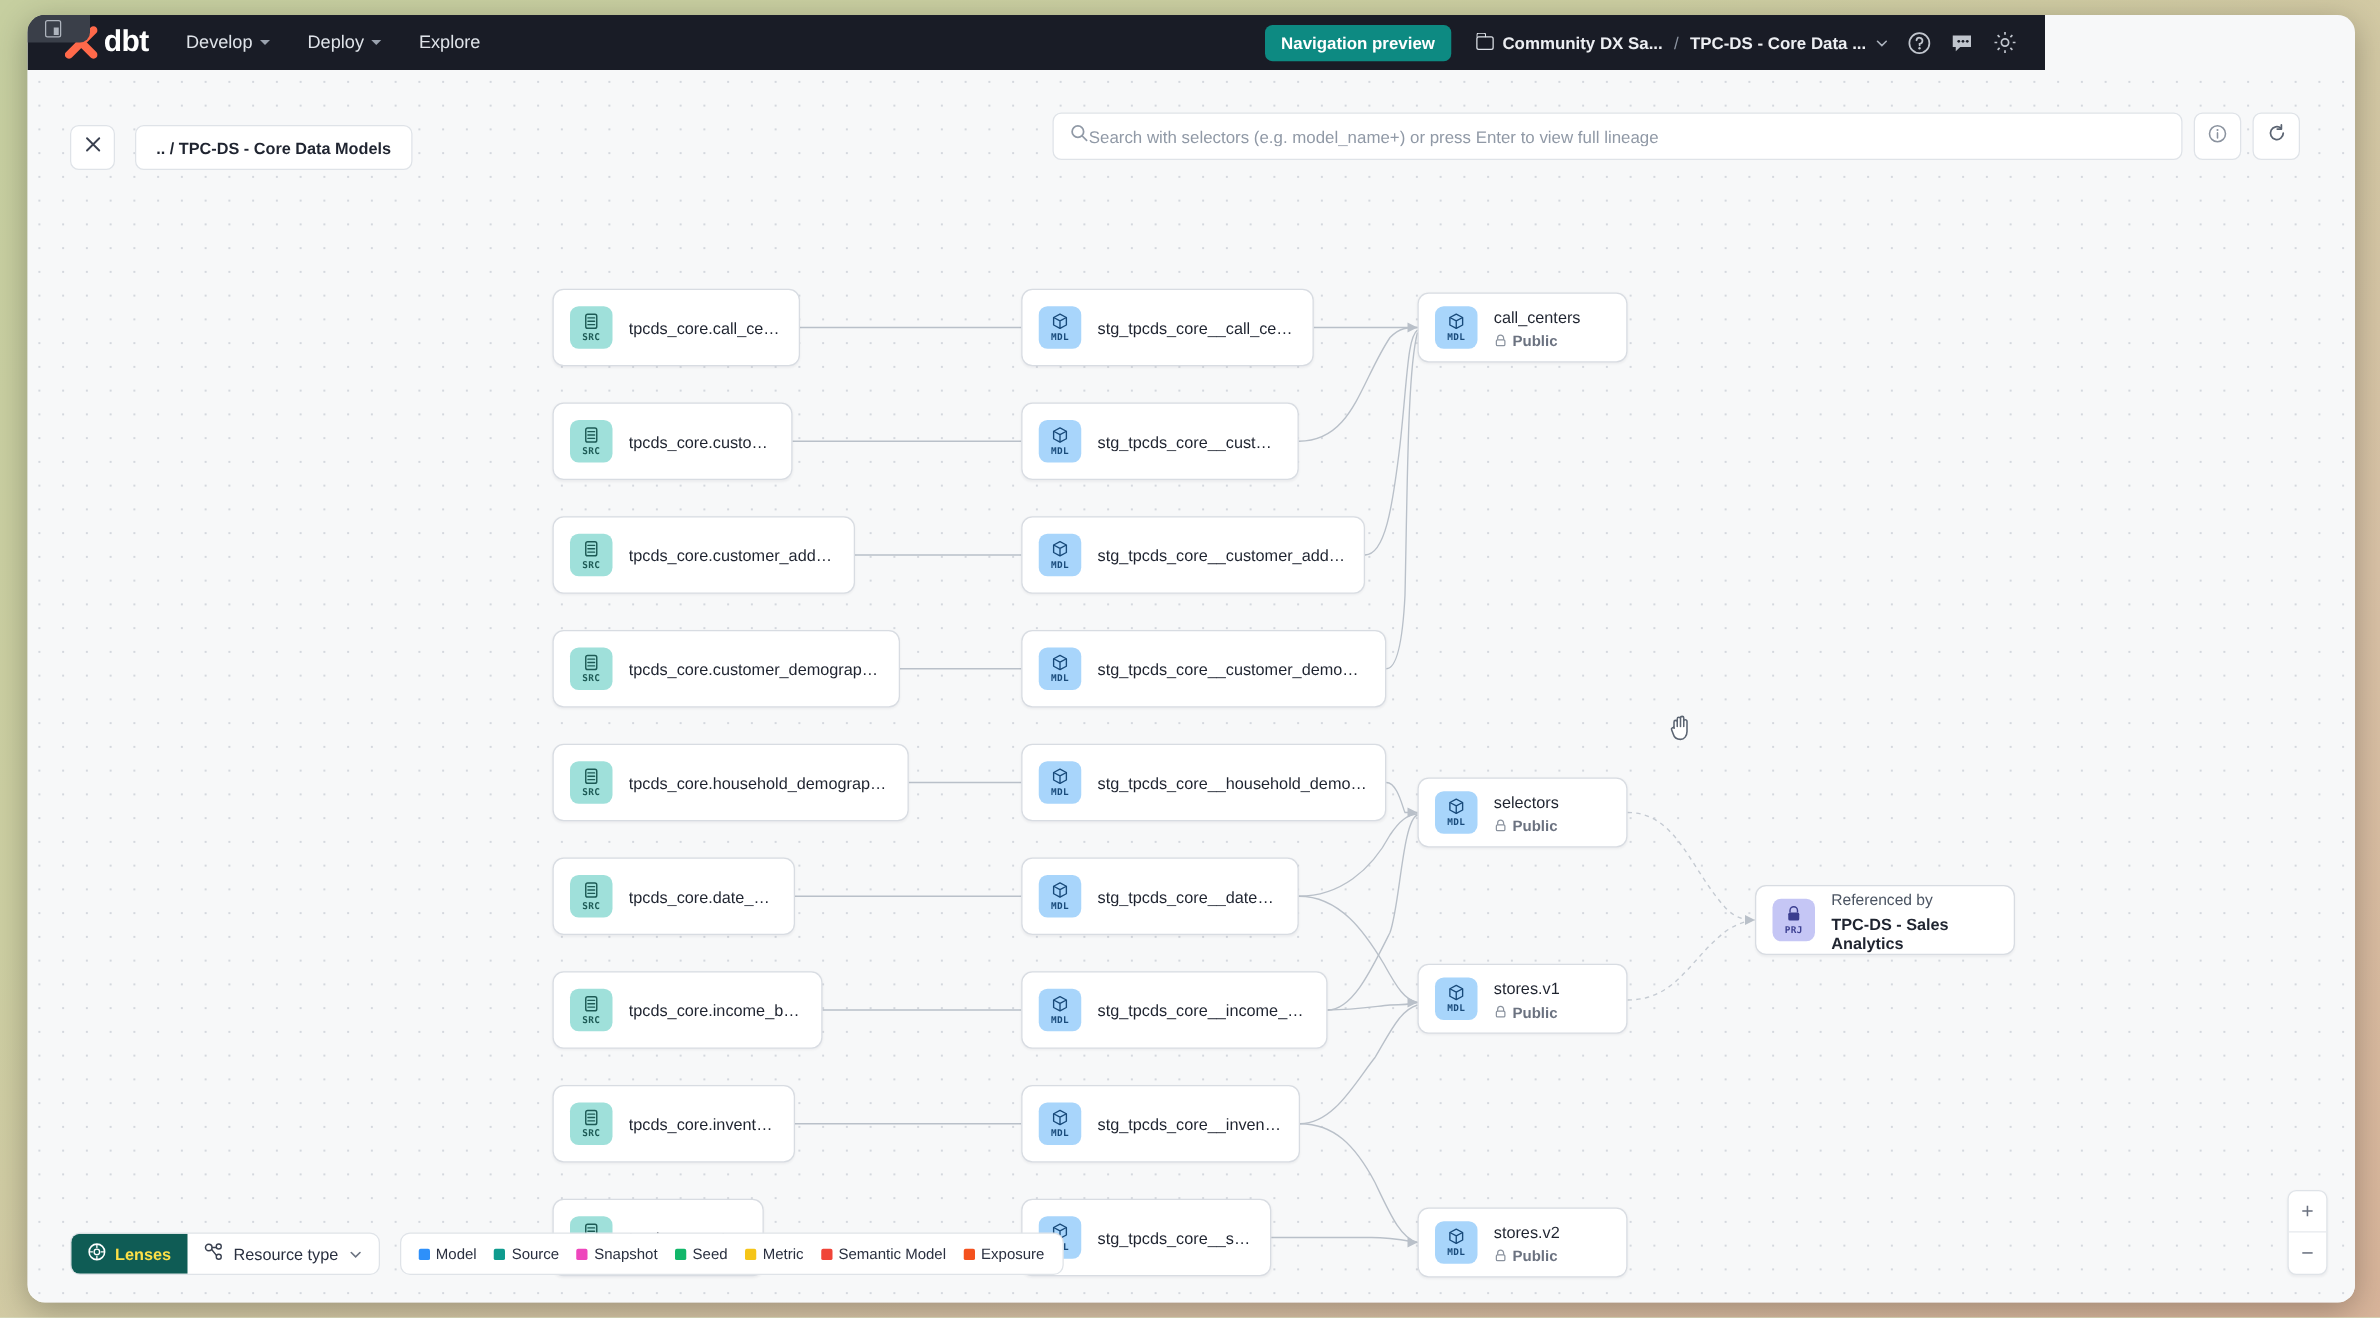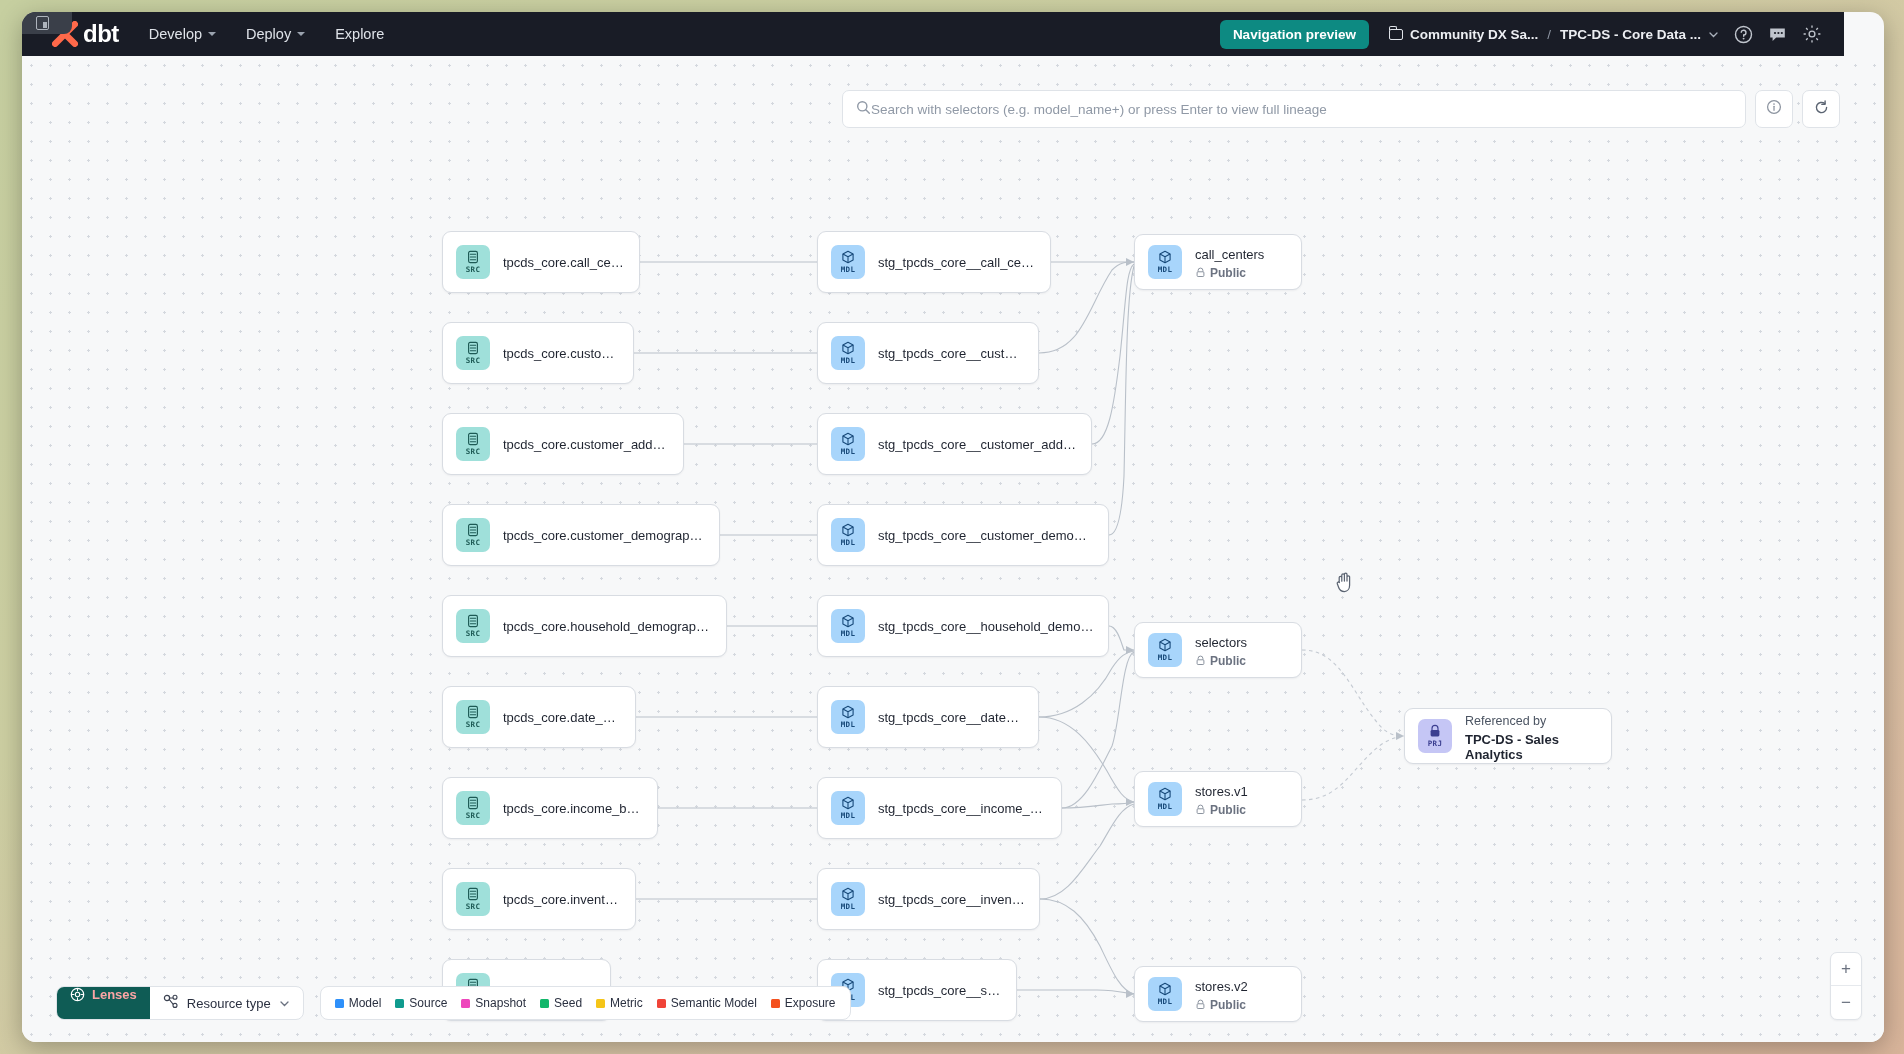--- a/index.html
+++ b/index.html
@@ -36,21 +36,21 @@
     width: 13px; height: 14px;
     border: 1.6px solid #aeb4bd; border-radius: 2px;
   }
   #chrome-nub .tabicon:after{
     content:""; position:absolute; right:1px; bottom:1px;
     width:4px;height:6px;background:#aeb4bd;
   }
 
   
   #topnav {
-    position: absolute; left:0; top:0; width:1822px; height:44px;
+    position: absolute; left:0; top:0; width:1614px; height:44px;
     background: #191c26;
     display:flex; align-items:center;
     color:#e8eaee;
   }
   .dbt-logo { display:flex; align-items:center; margin-left:30px; }
   .dbt-mark { width:26px;height:26px;position:relative;margin-right:5px;}
   .dbt-word { font-size:24px; font-weight:700; letter-spacing:-.5px; color:#fff; }
   .navlink {
     font-size:14.5px; color:#dfe3e9; margin-left:30px;
     display:flex; align-items:center; gap:6px; cursor:pointer; font-weight:400;
@@ -139,22 +139,22 @@
   .node .stack .t1 { font-size:13px; color:#1f2430; white-space:nowrap; }
   .node .stack .t2 { font-size:12px; color:#6b7280; display:flex; align-items:center; gap:4px; margin-top:3px;font-weight:bold;}
 
   
   #grab-cursor { position:absolute; left:1313px; top:515px; width:20px;height:22px; pointer-events:none;}
 
   
   #bottombar { position:absolute; left:34px; bottom:22px; display:flex; gap:16px; align-items:center; z-index:30;}
   #lenses-group { display:flex; border-radius:8px; overflow:hidden; border:1px solid #dfe3e8; background:#fff; height:34px;}
   #lenses-btn {
-    background:#0f5c55; color:#fca5a5; font-size:13px; font-weight:600;
-    display:flex;gap:7px;padding:0 13px; cursor:pointer;
+    background:#0f5c55; color:#fde047; font-size:13px; font-weight:600;
+    display:flex;align-items:center;gap:7px;padding:0 13px; cursor:pointer;
   }
   #restype-btn { display:flex;align-items:center;gap:8px;padding:0 13px;font-size:13px;color:#2a3040;cursor:pointer;}
   #legend {
     background:#fff;border:1px solid #dfe3e8;border-radius:8px;height:34px;
     display:flex;align-items:center;gap:14px;padding:0 14px;
   }
   .leg-item{display:flex;align-items:center;gap:5px;font-size:12px;color:#2a3040;white-space:nowrap;}
   .leg-sw{width:9px;height:9px;border-radius:1.5px;flex:none;}
   #zoomctl {
     position:absolute; right:22px; bottom:22px; width:32px;
@@ -270,20 +270,30 @@
         </g>
         <g fill="#b9c0c9">
           <polygon points="1112,206 1104,202 1104,210"></polygon>
           <polygon points="1112,594 1104,590 1104,598"></polygon>
           <polygon points="1112,746 1104,742 1104,750"></polygon>
           <polygon points="1112,938 1104,934 1104,942"></polygon>
           <polygon points="1382,680 1374,676 1374,684"></polygon>
         </g>
       </svg>
 
+      <div id="toolbar" style="top:34px;">
+        <div id="close-btn" class="tb-btn">
+          <span>
+            <svg width="15" height="15" viewBox="0 0 15 15">
+                <path d="M2.6 2.6 L12.4 12.4 M12.4 2.6 L2.6 12.4" stroke="#3a4150" stroke-width="1.5" stroke-linecap="round"></path>
+              </svg>
+          </span>
+        </div>
+        <div id="crumb-chip" class="tb-btn">.. / TPC-DS - Core Data Models</div>
+      </div>
 
       <div id="searchwrap" style="top:34px;">
         <div id="searchbox">
           <span>
             <svg width="15" height="15" viewBox="0 0 15 15">
               <circle cx="6.3" cy="6.3" r="4.6" stroke="#9099a6" stroke-width="1.4" fill="none"></circle>
               <path d="M9.8 9.8 L13.3 13.3" stroke="#9099a6" stroke-width="1.4" stroke-linecap="round"></path>
             </svg>
           </span>
           <input id="search-input" type="text" placeholder="Search with selectors (e.g. model_name+) or press Enter to view full lineage" style="">

